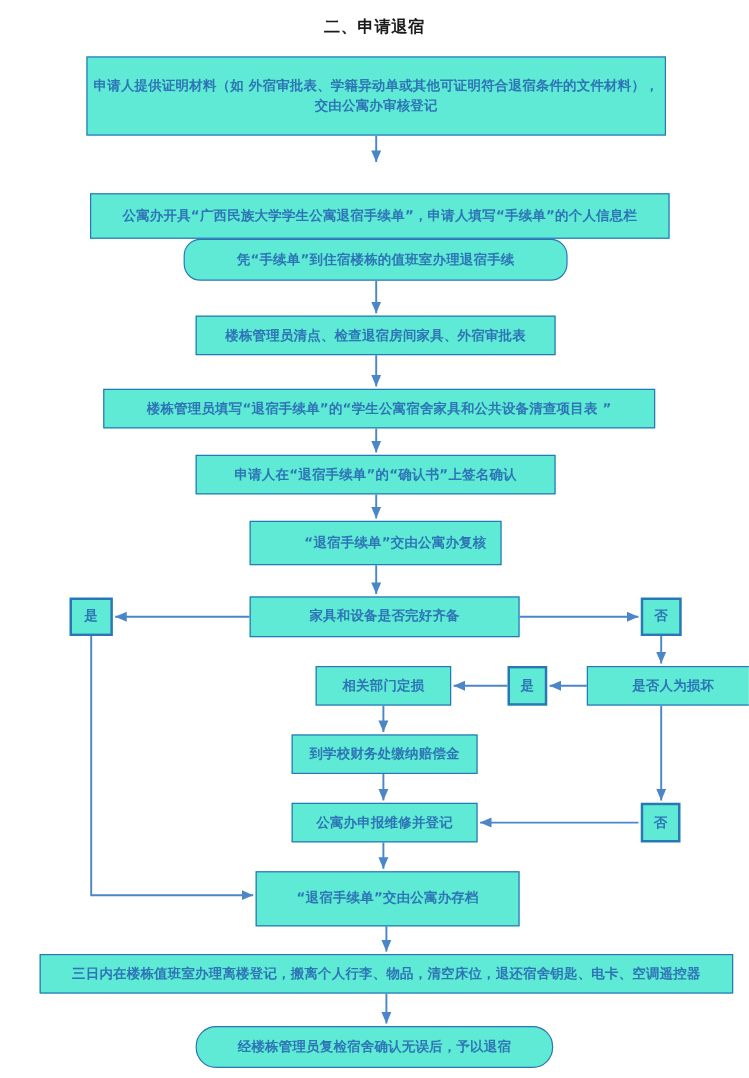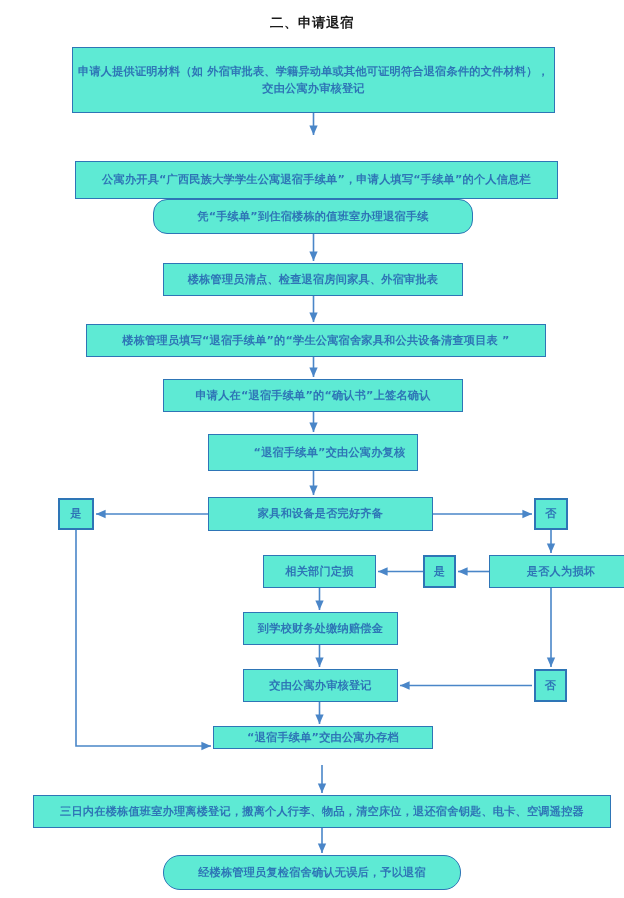--- a/index.html
+++ b/index.html
@@ -140,26 +140,26 @@
       <div class="node small" style="left: 423px; top: 555px; width: 33px; height: 33px; font-size: 11.2px; border-color: rgb(46, 117, 182); color: rgb(46, 117, 182);">
         <span class="node-text">是</span>
       </div>
       <div class="node" style="left: 263px; top: 555px; width: 113px; height: 33px; font-size: 11.2px; border-color: rgb(46, 117, 182); color: rgb(46, 117, 182);">
         <span class="node-text">相关部门定损</span>
       </div>
       <div class="node" style="left: 243px; top: 612px; width: 155px; height: 33px; font-size: 11.2px; border-color: rgb(46, 117, 182); color: rgb(46, 117, 182);">
         <span class="node-text">到学校财务处缴纳赔偿金</span>
       </div>
       <div class="node" style="left: 243px; top: 669px; width: 155px; height: 33px; font-size: 11.2px; border-color: rgb(46, 117, 182); color: rgb(46, 117, 182);">
-        <span class="node-text">交由公寓办审核登记</span>
+        <span class="node-text">公寓办申报维修并登记</span>
       </div>
       <div class="node small" style="left: 534px; top: 669px; width: 33px; height: 33px; font-size: 11.2px; border-color: rgb(46, 117, 182); color: rgb(46, 117, 182);">
         <span class="node-text">否</span>
       </div>
-      <div class="node" style="left: 213px; top: 726px; width: 220px; height: 23px; font-size: 11.2px; border-color: rgb(46, 117, 182); color: rgb(46, 117, 182);">
+      <div class="node" style="left: 213px; top: 726px; width: 220px; height: 46px; font-size: 11.2px; border-color: rgb(46, 117, 182); color: rgb(46, 117, 182);">
         <span class="node-text">“退宿手续单”交由公寓办存档</span>
       </div>
       <div class="node" style="left: 33px; top: 795px; width: 578px; height: 33px; font-size: 11.2px; border-color: rgb(46, 117, 182); color: rgb(46, 117, 182);">
         <span class="node-text">三日内在楼栋值班室办理离楼登记，搬离个人行李、物品，清空床位，退还宿舍钥匙、电卡、空调遥控器</span>
       </div>
       <div class="node" style="left: 163px; top: 855px; width: 298px; height: 35px; font-size: 11.2px; border-color: rgb(46, 117, 182); color: rgb(46, 117, 182); border-radius: 17px;">
         <span class="node-text">经楼栋管理员复检宿舍确认无误后，予以退宿</span>
       </div>
     </div>
 

